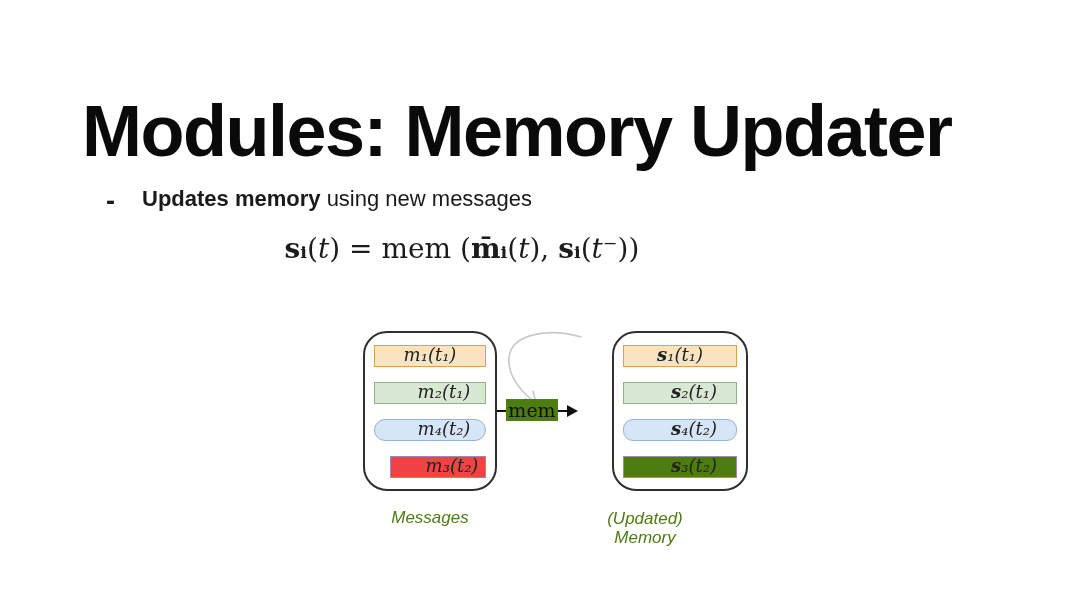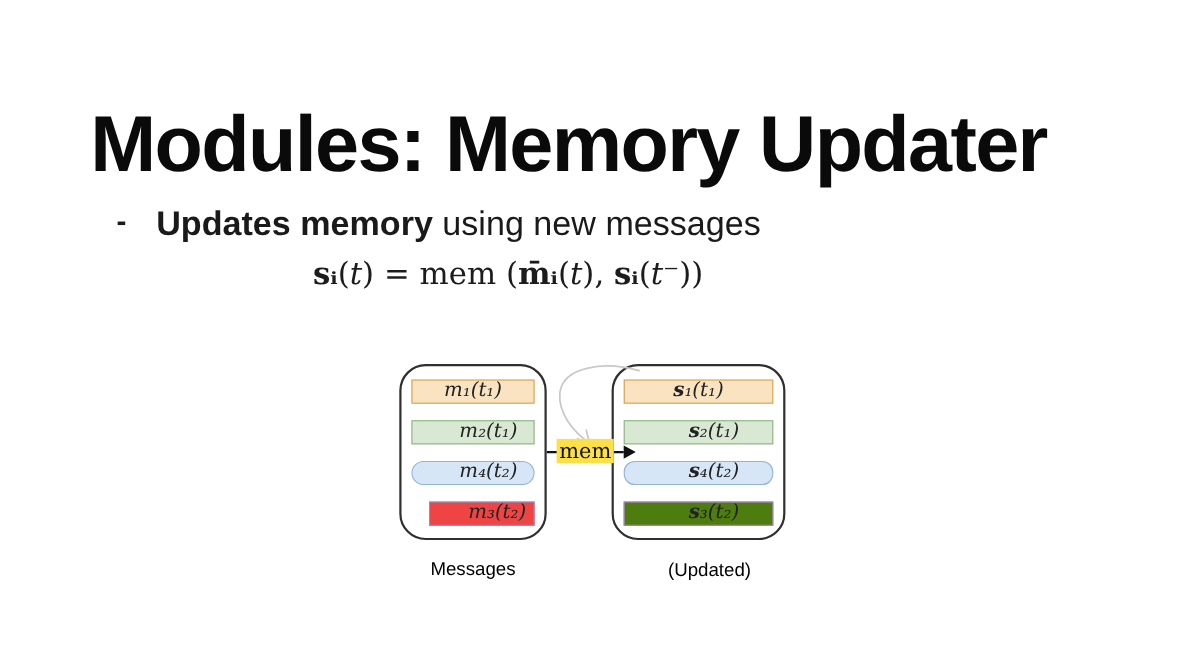--- a/index.html
+++ b/index.html
@@ -16,65 +16,66 @@
     font-size:72px;line-height:1.05;
     font-weight:700;letter-spacing:-1.5px;
     color:#0a0a0a;white-space:nowrap;
   }
   .bullet-marker{
     position:absolute;left:106px;top:186px;
     font-size:27px;font-weight:700;color:#1a1a1a;
   }
   .bullet-text{
     position:absolute;left:142px;top:186px;
-    font-size:31px;color:#1a1a1a;white-space:nowrap;
+    font-size:22px;color:#1a1a1a;white-space:nowrap;
   }
   .bullet-text .bold{font-weight:700;}
   .formula{
     position:absolute;left:0;top:232px;width:924px;
     text-align:center;
     font-family:"DejaVu Serif", serif;
     font-size:28px;color:#1c1c1c;white-space:nowrap;
   }
   .f-bold{font-weight:700;font-style:normal;}
   .f-italic{font-style:italic;}
   .f-roman{font-style:normal;}
   .box{
     position:absolute;top:331px;height:160px;
     background:#ffffff;
     border:2px solid #2f2f2f;border-radius:24px;
     box-sizing:border-box;
     padding:12px 9px;
   }
   .box-messages{left:363px;width:134px;}
-  .box-memory{left:556px;width:158px;}
+  .box-memory{left:612px;width:136px;}
   .row{
     height:22px;box-sizing:border-box;
     border:1.5px solid #999;
     text-align:center;
     font-family:"DejaVu Serif", serif;
     font-style:italic;
     font-size:18px;line-height:18px;
     color:#222222;
   }
   .row + .row{margin-top:15px;padding-left:28px;}
   .box-memory .row::first-letter{font-weight:700;}
   .arrow-svg{position:absolute;left:497px;top:401px;}
   .curve-svg{position:absolute;left:490px;top:325px;}
   .mem-label{
     position:absolute;left:497px;top:400px;width:70px;height:20px;
     text-align:center;line-height:20px;
     font-family:"DejaVu Serif", serif;
     font-size:19px;color:#111111;
   }
-  .mem-label span{background:#fde047;padding:0 2px;}
+  .mem-label span{background:#4d7c0f;padding:0 2px;}
   .caption{
     position:absolute;top:508px;width:200px;
     text-align:center;
-    font-size:17px;line-height:19px;color:#000000;
+    font-style:italic;
+    font-size:17px;line-height:19px;color:#4d7c0f;
   }
   .caption-messages{left:330px;}
   .caption-memory{left:545px;top:509px;}
 </style>
 </head>
 <body>
 
 <div class="slide">
 
   <h1 class="title">Modules: Memory Updater</h1>
@@ -110,15 +111,16 @@
   </svg>
 
   <div class="mem-label">
     <span>mem</span>
   </div>
 
   <div class="caption caption-messages">Messages</div>
 
   <div class="caption caption-memory">
     <div>(Updated)</div>
+    <div>Memory</div>
   </div>
 
 </div>
 
 </body></html>

